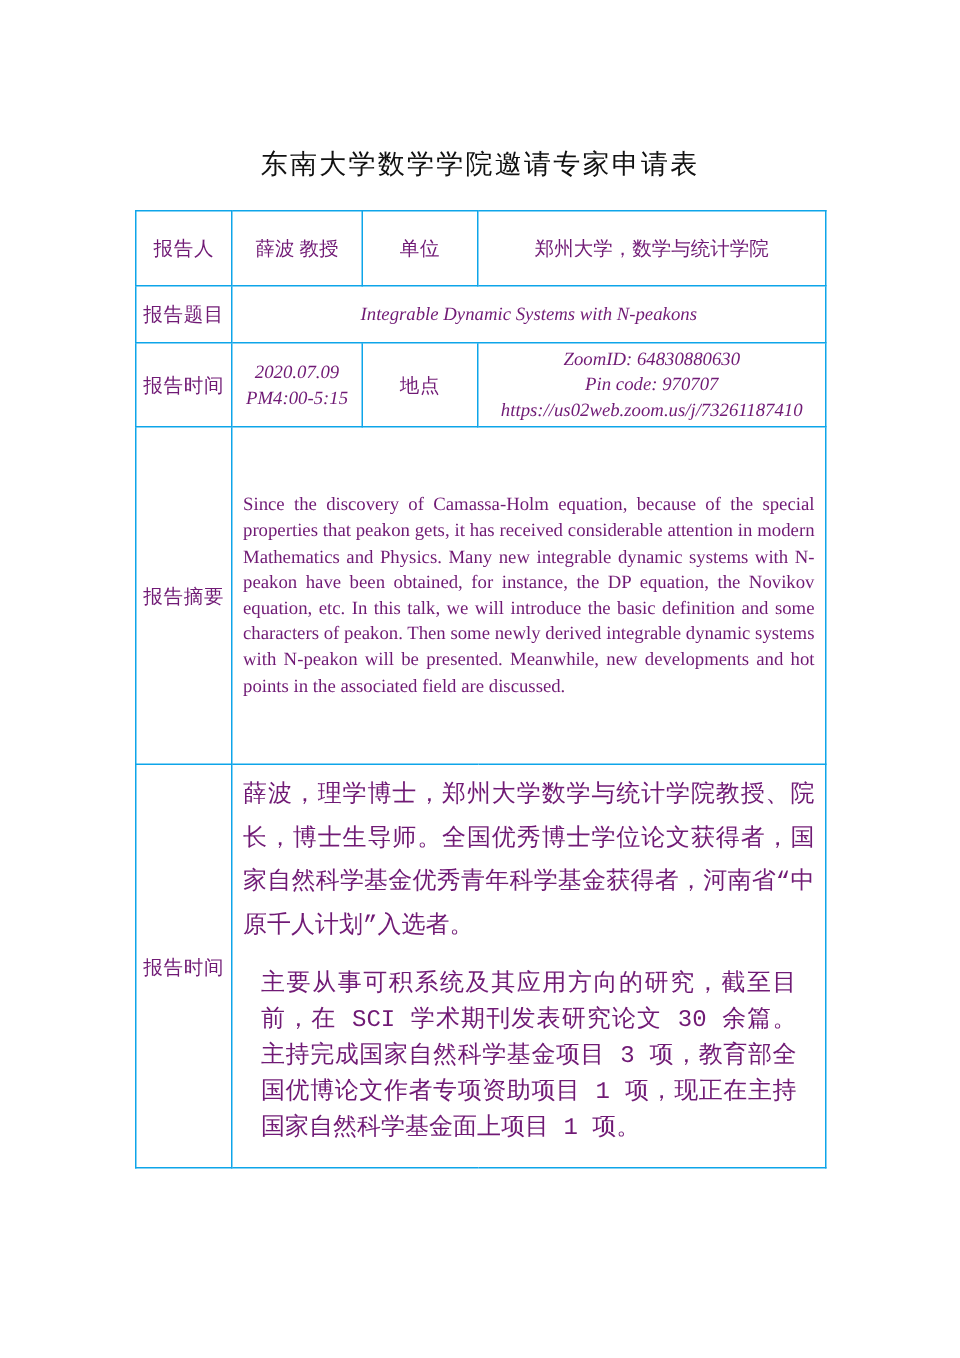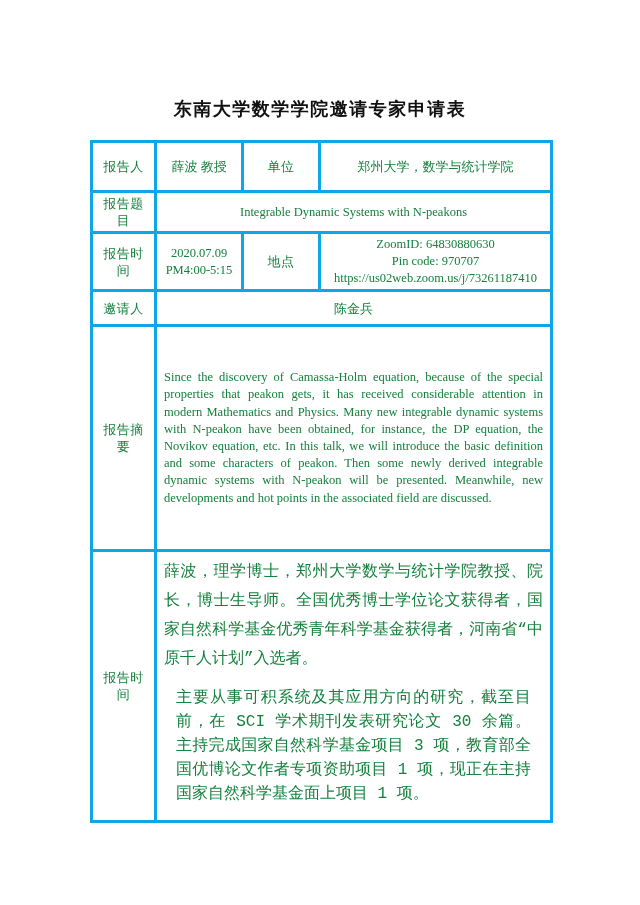--- a/index.html
+++ b/index.html
@@ -6,47 +6,47 @@
   body{
     width:640px;height:905px;position:relative;
     background:#ffffff;color:#1c1c1c;
     font-family:"Liberation Serif", serif;
     overflow:hidden;
   }
   .page-title{
     position:absolute;top:97px;left:0;width:640px;
     text-align:center;margin:0;
     font-family:"Liberation Sans", sans-serif;
-    font-weight:bold;font-size:18px;letter-spacing:1.5px;
+    font-weight:normal;font-size:18px;letter-spacing:1.5px;
     color:#111;
   }
   table.form{
     position:absolute;left:90px;top:140px;width:460px;
     border-collapse:collapse;table-layout:fixed;
   }
   col.c1{width:64px;}
   col.c2{width:87px;}
   col.c3{width:77px;}
   col.c4{width:232px;}
   td{
-    border:3px solid #0ea5e9;
+    border:1px solid #0ea5e9;
     vertical-align:middle;text-align:center;
     font-size:13px;line-height:17px;
     padding:2px 5px;
-    color:#15803d;
+    color:#701a75;
     word-break:break-word;
   }
   tr.r-speaker{height:50px;}
   tr.r-title{height:38px;}
   tr.r-time{height:55px;}
   tr.r-inviter{height:35px;}
   tr.r-abstract{height:225px;}
   tr.r-bio{height:181px;}
   td.lbl{font-size:13px;letter-spacing:0.5px;padding:2px 4px;}
-  td.en{font-size:12.5px;}
+  td.en{font-size:12.5px;font-style:italic;}
   .mono-line{display:block;font-size:12.5px;line-height:17px;}
   td.cell-abstract{
     text-align:justify;font-size:12.5px;line-height:17.2px;
     padding:8px 7px;
   }
   td.cell-bio{
     text-align:justify;font-size:16px;
     vertical-align:top;padding:6px 7px 2px 7px;font-family:Liberation Mono, monospace;
   }
   .bio-p1{margin:0;line-height:29px;}
@@ -85,24 +85,20 @@
       <span class="mono-line">PM4:00-5:15</span>
     </td>
     <td class="lbl">地点</td>
     <td class="en">
       <span class="mono-line">ZoomID: 64830880630</span>
       <span class="mono-line">Pin code: 970707</span>
       <span class="mono-line">https://us02web.zoom.us/j/73261187410</span>
     </td>
   </tr>
 
-  <tr class="r-inviter">
-    <td class="lbl">邀请人</td>
-    <td colspan="3">陈金兵</td>
-  </tr>
 
   <tr class="r-abstract">
     <td class="lbl">报告摘要</td>
     <td class="cell-abstract" colspan="3">Since the discovery of Camassa-Holm equation, because of the special properties that peakon gets, it has received considerable attention in modern Mathematics and Physics. Many new integrable dynamic systems with N-peakon have been obtained, for instance, the DP equation, the Novikov equation, etc. In this talk, we will introduce the basic definition and some characters of peakon. Then some newly derived integrable dynamic systems with N-peakon will be presented.  Meanwhile, new developments and hot points in the associated field are discussed.</td>
   </tr>
 
   <tr class="r-bio">
     <td class="lbl">报告时间</td>
     <td class="cell-bio" colspan="3">
       <p class="bio-p1">薛波，理学博士，郑州大学数学与统计学院教授、院长，博士生导师。全国优秀博士学位论文获得者，国家自然科学基金优秀青年科学基金获得者，河南省“中原千人计划”入选者。</p>

